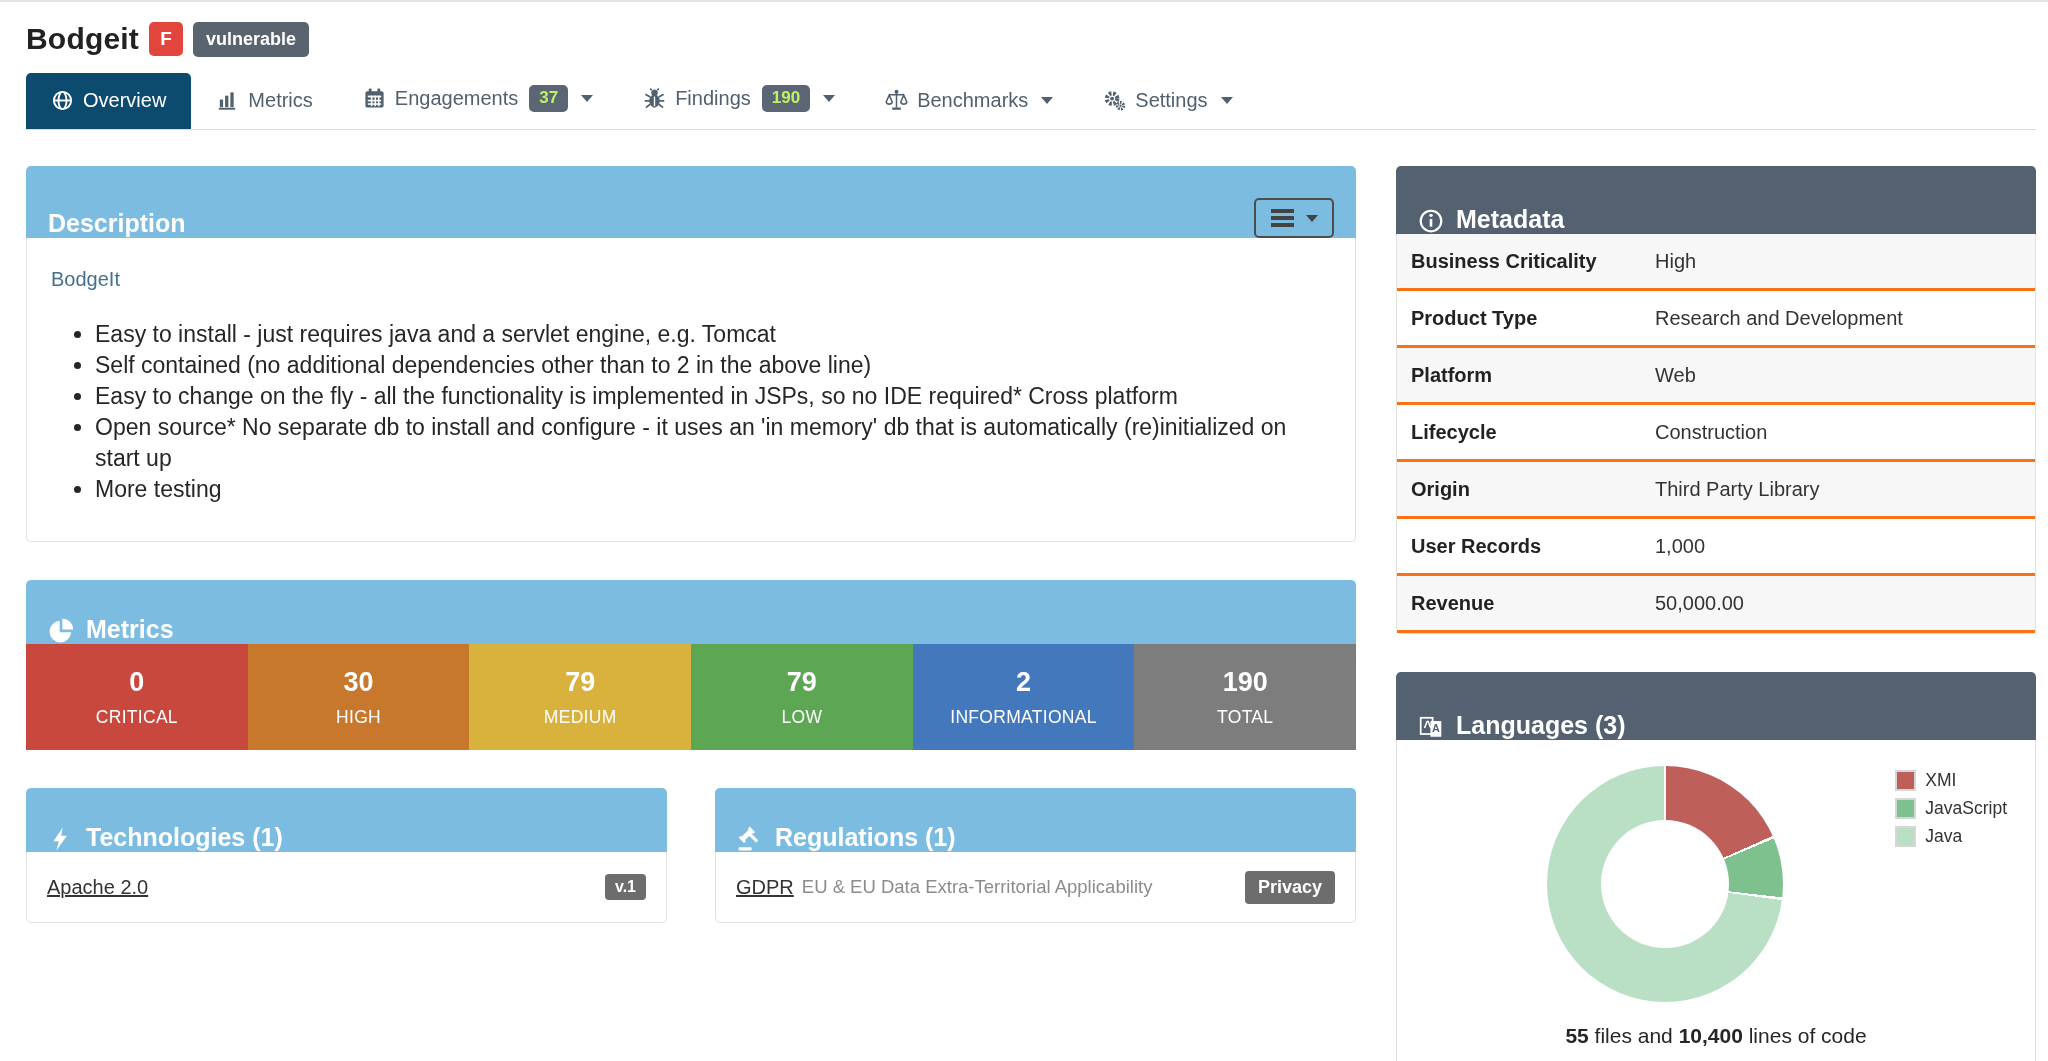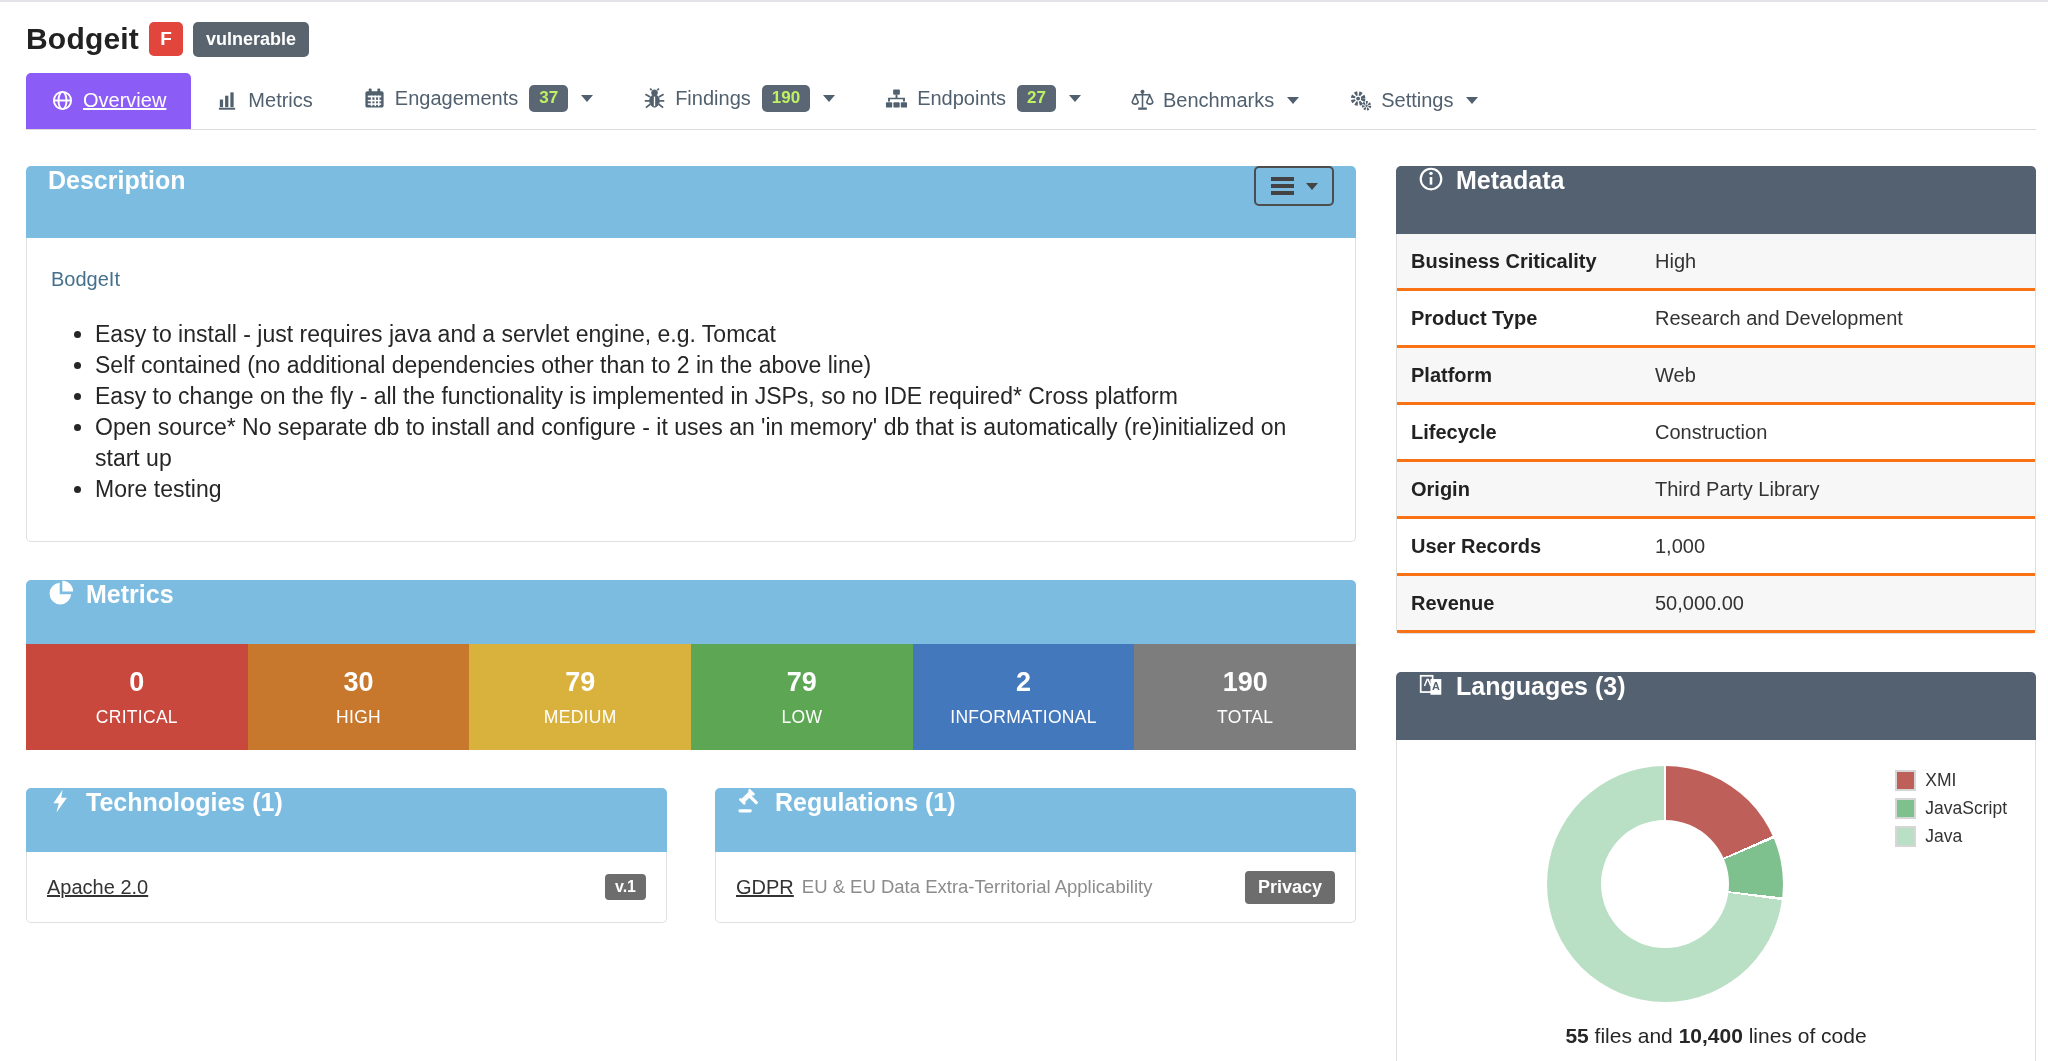--- a/index.html
+++ b/index.html
@@ -14,37 +14,37 @@
   .grade-badge { background:#e1453b; color:#fff; font-weight:bold; font-size:19px;
     width:34px; height:34px; border-radius:5px; display:flex; align-items:center; justify-content:center; }
   .status-badge { background:#59646f; color:#fff; font-weight:bold; font-size:18px;
     padding:7px 13px; border-radius:5px; }
 
   
   .tabs { display:flex; align-items:flex-end; border-bottom:1px solid #dcdcdc;
     margin-top:6px; height:62px; }
   .tab { display:flex; align-items:center; gap:9px; padding:16px 25px 17px;
     font-size:20px; color:#51606e; text-decoration:none; cursor:pointer; white-space:nowrap; }
-  .tab.active { background:#8b5cf6; color:#fff; border-radius:5px 5px 0 0;text-decoration:underline; }
+  .tab.active { background:#0c4a6e; color:#fff; border-radius:5px 5px 0 0; }
   .ticon { display:inline-flex; width:23px; height:23px; align-items:center; justify-content:center; }
   .ticon svg { width:100%; height:100%; }
   .tab-count { background:#5a6673; color:#bef264; font-size:17px; font-weight:bold;
     padding:3px 10px 4px; border-radius:5px; margin-left:2px; }
   .caret { display:inline-block; width:0; height:0; border-left:6px solid transparent;
     border-right:6px solid transparent; border-top:7px solid currentColor; margin-left:4px; }
 
   
   .cols { display:flex; gap:40px; margin-top:36px; }
   .col-left { width:1330px; flex:none; }
   .col-right { flex:1; min-width:0; }
 
   
   .panel { border-radius:5px; margin-bottom:38px; }
   .panel-hd { background:#7cbce1; color:#fff; border-radius:5px 5px 0 0;
-    display:flex; align-items:flex-start; padding:0 22px; }
+    display:flex; align-items:flex-end; padding:0 22px; }
   .panel-hd.tall { height:72px; }
   .panel-hd.mid { height:64px; }
   .panel-hd.dark { background:#546170; height:68px; }
   .panel-hd .ph-title { font-size:25px; font-weight:bold; }
   .ph-icon { display:inline-flex; width:26px; height:26px; margin-right:12px;
     align-items:center; justify-content:center; }
   .ph-icon svg { width:100%; height:100%; }
   .panel-bd { background:#fff; border:1px solid #e0e0e0; border-top:none; border-radius:0 0 5px 5px; }
 
   .panel-menu-btn { margin-left:auto; background:transparent; border:2px solid #4d4d4d;
@@ -164,34 +164,20 @@
             </g>
             <line x1="12" y1="10" x2="12" y2="20" stroke="#ffffff" stroke-width="1.4"></line>
           </svg>
         </span>
       <span>Findings</span>
       <span class="tab-count">190</span>
       <span class="caret"></span>
     </a>
     <a class="tab">
       <span class="ticon">
-          <svg viewBox="0 0 24 24" fill="currentColor">
-            <rect x="8.5" y="2.5" width="7" height="5.5" rx="1"></rect>
-            <rect x="1" y="16" width="6.5" height="5.5" rx="1"></rect>
-            <rect x="8.8" y="16" width="6.5" height="5.5" rx="1"></rect>
-            <rect x="16.5" y="16" width="6.5" height="5.5" rx="1"></rect>
-            <path d="M11 8h2v3.2h7.8V15h-2v-2.1H5.2V15h-2v-3.8H11z"></path>
-          </svg>
-        </span>
-      <span>Endpoints</span>
-      <span class="tab-count">27</span>
-      <span class="caret"></span>
-    </a>
-    <a class="tab">
-      <span class="ticon">
           <svg viewBox="0 0 24 24" fill="none" stroke="currentColor" stroke-width="1.6">
             <line x1="12" y1="3.5" x2="12" y2="19.5"></line>
             <circle cx="12" cy="2.8" r="1.3" fill="currentColor"></circle>
             <line x1="4.2" y1="6" x2="19.8" y2="6"></line>
             <path d="M1.2 13.5a3.3 3 0 0 0 6.4 0L4.4 6.4z"></path>
             <path d="M16.4 13.5a3.3 3 0 0 0 6.4 0L19.6 6.4z"></path>
             <line x1="7.5" y1="20.5" x2="16.5" y2="20.5" stroke-width="2.4"></line>
           </svg>
         </span>
       <span>Benchmarks</span>

